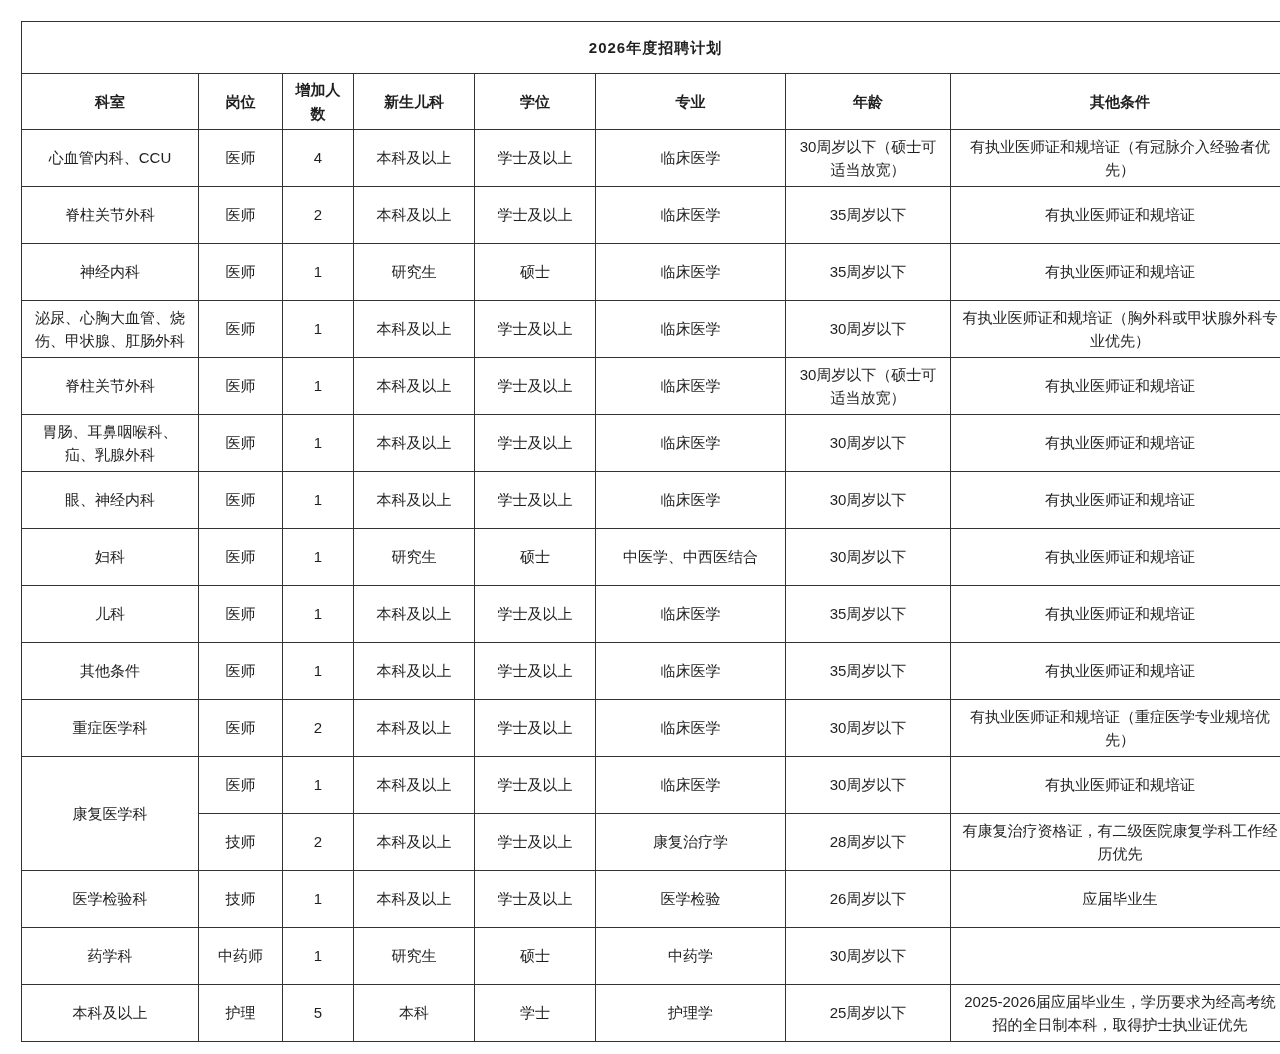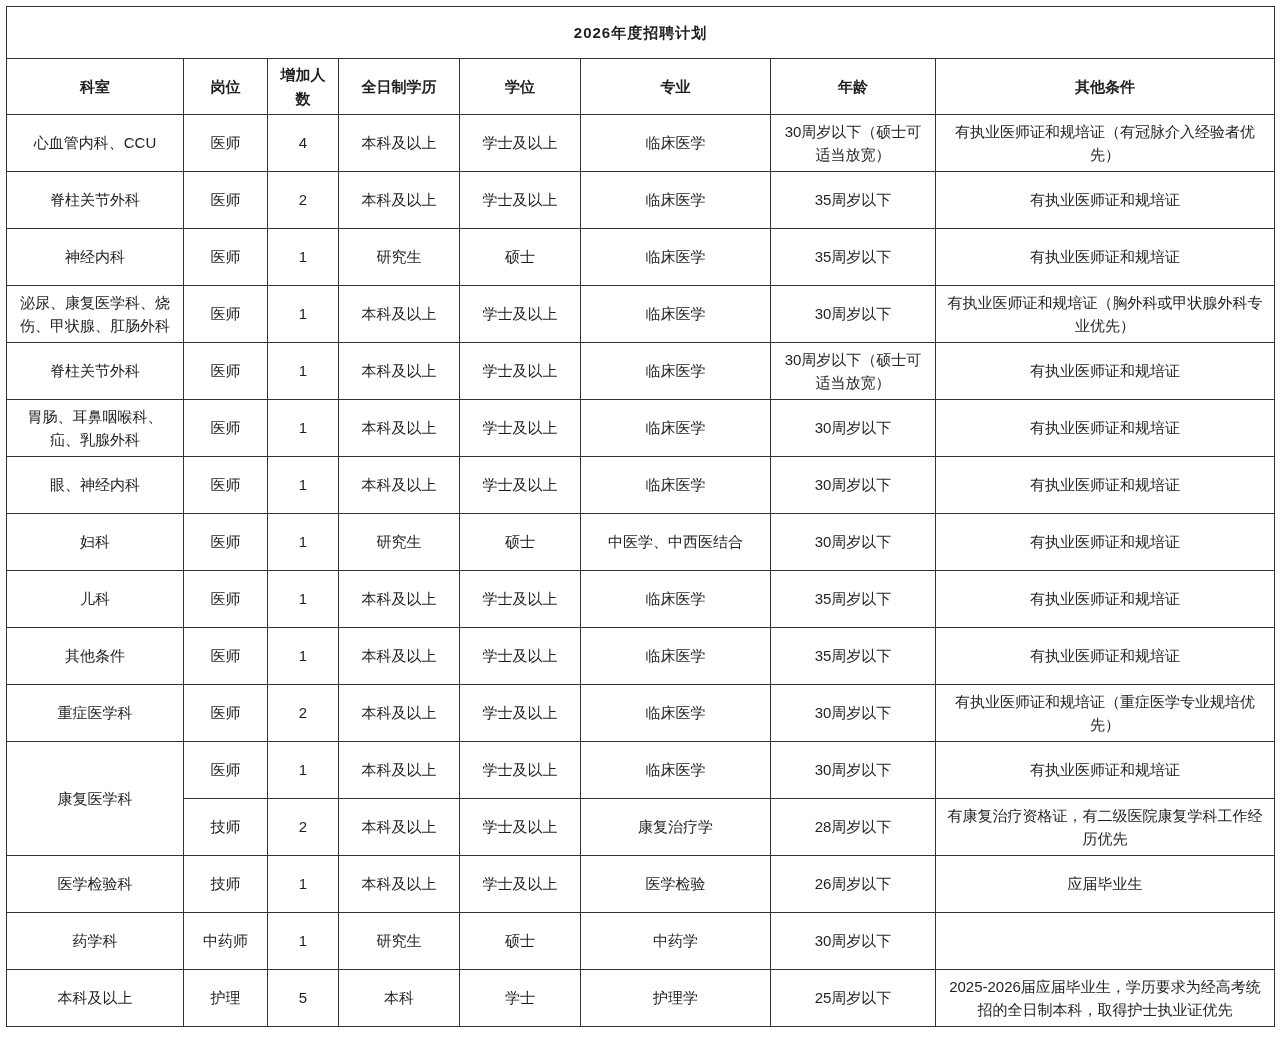--- a/index.html
+++ b/index.html
@@ -6,21 +6,21 @@
     margin: 0;
     padding: 0;
     background: #ffffff;
     font-family: "Liberation Sans", "DejaVu Sans", sans-serif;
   }
   .page {
     width: 1280px;
     height: 1054px;
     background: #ffffff;
     box-sizing: border-box;
-    padding: 6px;
+    padding: 21px;
     overflow: hidden;
   }
   table.plan {
     width: 1268px;
     border-collapse: collapse;
     table-layout: fixed;
     color: #1f1f1f;
   }
   table.plan th, table.plan td {
     border: 1px solid #333333;
@@ -72,21 +72,21 @@
         <col class="c-other">
     </colgroup>
     <thead>
       <tr>
         <th class="title-cell" colspan="8">2026年度招聘计划</th>
       </tr>
       <tr class="header-row" id="header-row">
           <th>科室</th>
           <th>岗位</th>
           <th>增加人数</th>
-          <th>全日制学历</th>
+          <th>新生儿科</th>
           <th>学位</th>
           <th>专业</th>
           <th>年龄</th>
           <th>其他条件</th>
         </tr>
     </thead>
     <tbody id="table-body">
         <tr>
           <td>心血管内科、CCU</td>
           <td>医师</td>
@@ -111,21 +111,21 @@
           <td>神经内科</td>
           <td>医师</td>
           <td>1</td>
           <td>研究生</td>
           <td>硕士</td>
           <td>临床医学</td>
           <td>35周岁以下</td>
           <td>有执业医师证和规培证</td>
         </tr>
         <tr>
-          <td>泌尿、康复医学科、烧伤、甲状腺、肛肠外科</td>
+          <td>泌尿、心胸大血管、烧伤、甲状腺、肛肠外科</td>
           <td>医师</td>
           <td>1</td>
           <td>本科及以上</td>
           <td>学士及以上</td>
           <td>临床医学</td>
           <td>30周岁以下</td>
           <td>有执业医师证和规培证（胸外科或甲状腺外科专业优先）</td>
         </tr>
         <tr>
           <td>脊柱关节外科</td>

